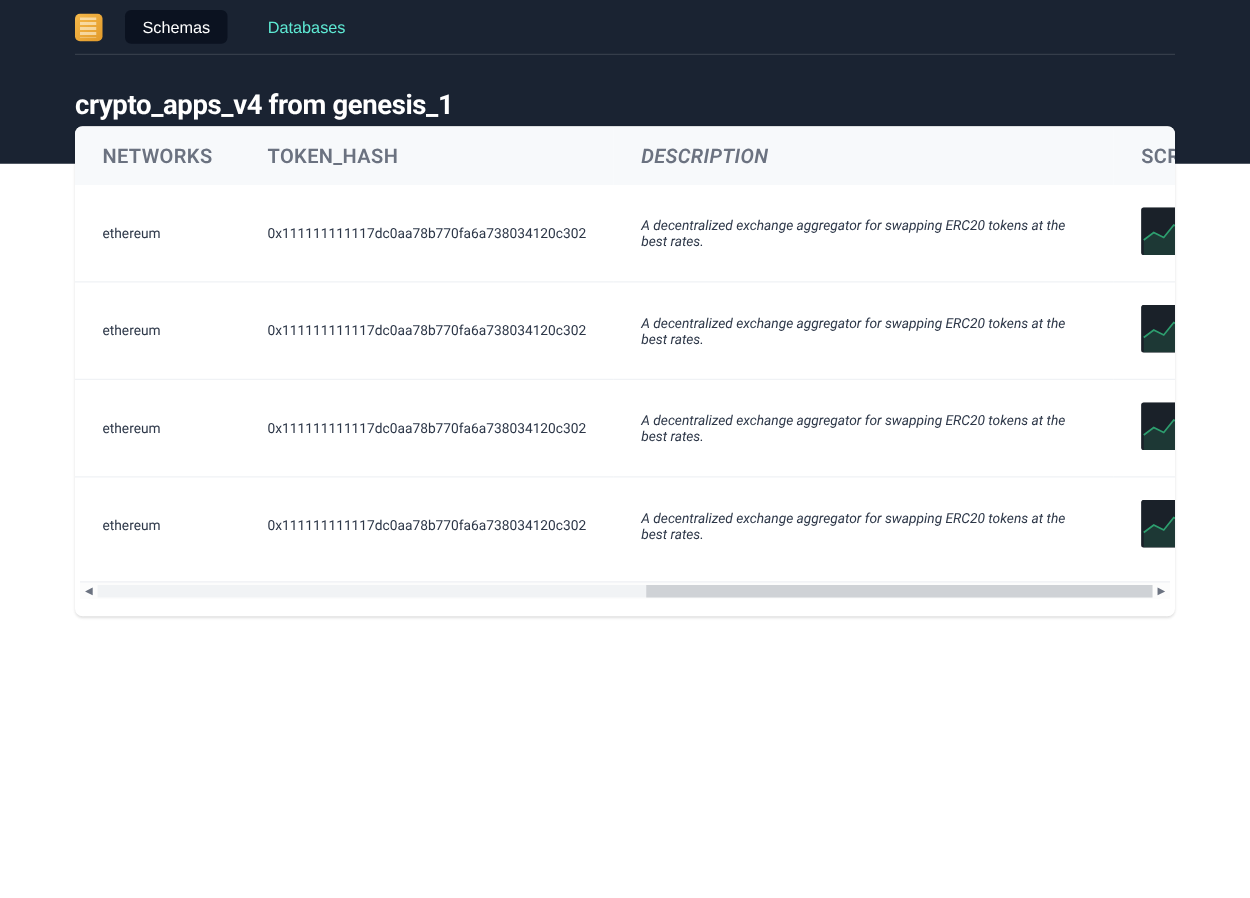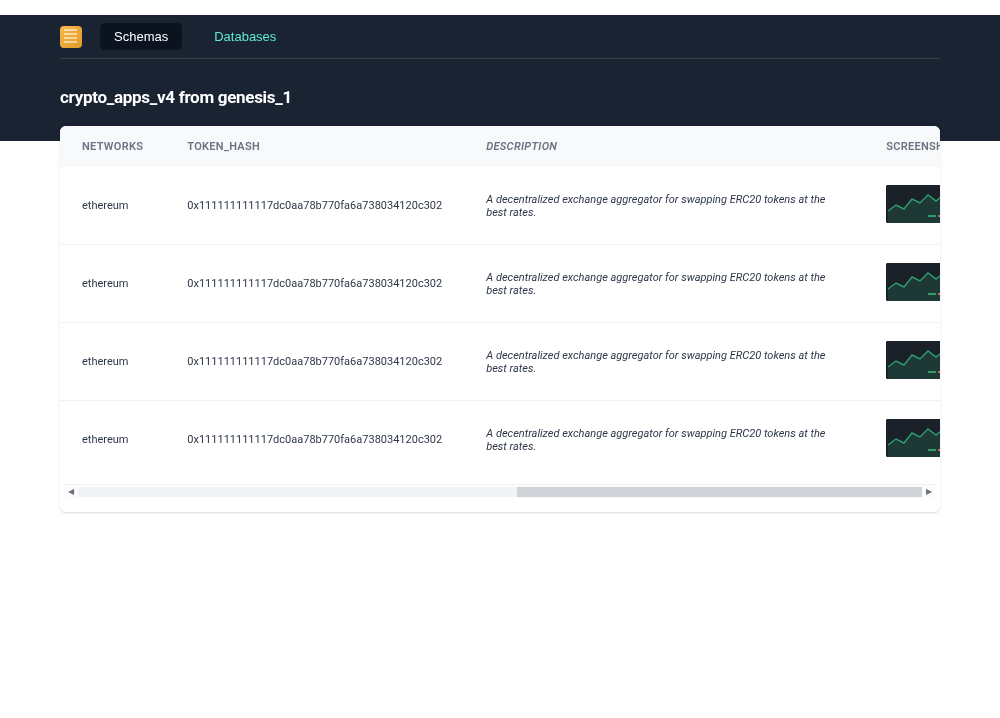--- a/index.html
+++ b/index.html
@@ -7,21 +7,21 @@
       font-family: -apple-system, BlinkMacSystemFont, "Segoe UI", Roboto, sans-serif;
       background: #fff;
       color: #1a202c;
     }
     .header-bar {
       background: #1a2332;
       padding: 0;
     }
     .header-inner {
       max-width: 940px;
-      margin: 15px auto;
+      margin: 0 auto;
       padding: 0 30px;
     }
     .nav-row {
       display: flex;
       align-items: center;
       gap: 18px;
       padding: 8px 0;
       border-bottom: 1px solid rgba(255,255,255,0.12);
     }
     .logo {
@@ -50,21 +50,21 @@
     }
     .tab-btn.active {
       background: #0b1220;
       color: #fff;
     }
     .title-row {
       padding: 28px 0 34px 0;
     }
     .page-title {
       color: #fff;
-      font-size: 17px;
+      font-size: 22px;
       font-weight: 700;
       letter-spacing: -0.3px;
     }
     .content-wrap {
       max-width: 940px;
       margin: -10px auto 0 auto;
       padding: 0 30px;
       position: relative;
       top: -20px;
     }
@@ -78,21 +78,21 @@
     .table-scroll {
       overflow-x: hidden;
     }
     table {
       width: 100%;
       border-collapse: collapse;
     }
     thead th {
       background: #f7f9fb;
       text-align: left;
-      font-size: 11px;
+      font-size: 16px;
       font-weight: 600;
       letter-spacing: 0.3px;
       color: #6b7280;
       padding: 14px 22px;
       text-transform: uppercase;
     }
     tbody td {
       padding: 18px 22px;
       font-size: 11px;
       color: #2d3748;

